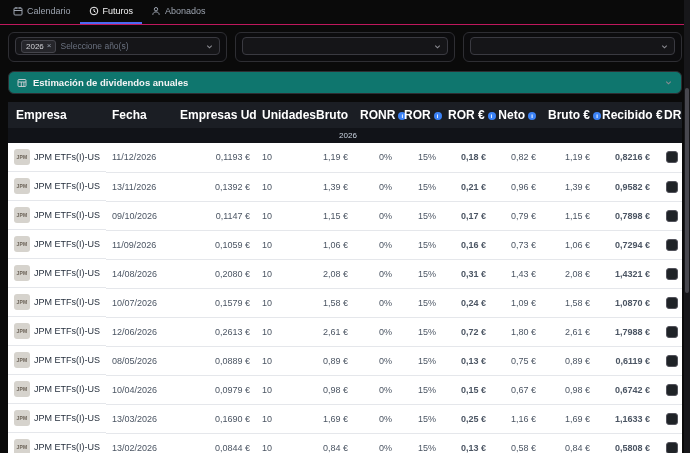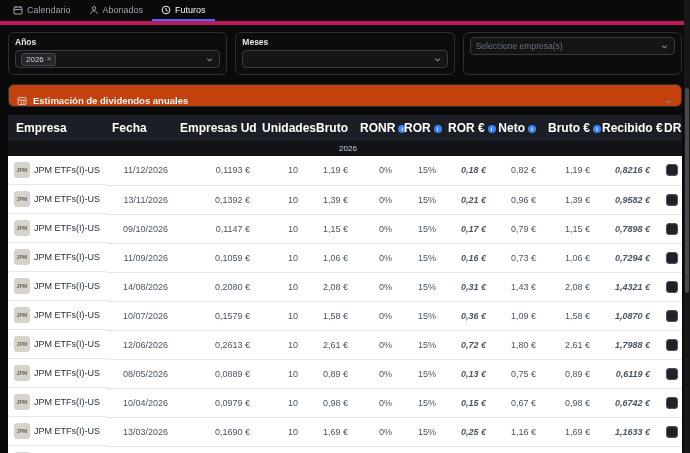--- a/index.html
+++ b/index.html
@@ -9,21 +9,21 @@
     font-family: "Liberation Sans", sans-serif;
     overflow: hidden;
     position: relative;
   }
   .app { width: 690px; height: 453px; position: relative; }
 
   
   .tabbar {
     display: flex; align-items: stretch;
     height: 25px; padding: 0 4px;
-    border-bottom: 4px solid #be185d;
+    border-bottom: 1px solid #be185d;
   }
   .tab {
     display: flex; align-items: center; gap: 4px;
     padding: 0 9px; font-size: 9px; color: #9ca3af;
     border-bottom: 2px solid transparent; cursor: pointer;
   }
   .tab.active { color: #f4f4f5; border-bottom-color: var(--accent, #4e6af3); }
   .tab svg { width: 10px; height: 10px; }
 
   
@@ -49,22 +49,22 @@
   }
   .chip-x { color: #9ca3af; font-size: 8px; line-height: 8px; cursor: pointer; }
   .chip-x::before { content: "×"; }
   .placeholder { flex: 1; font-size: 8.5px; color: #6b7280; white-space: nowrap; overflow: hidden; }
   .chev { width: 9px; height: 9px; color: #8b8b92; margin-left: auto; flex: none; }
 
   
   .panel {
     margin-top: 9px; height: 23px;
     border: 1px solid #2e2e33; border-radius: 6px;
-    display: flex; align-items: flex-end; gap: 6px;
-    padding: 0 8px; background: #c2410c; cursor: pointer;
+    display: flex; align-items: center; gap: 6px;
+    padding: 0 8px; background: #0f766e; cursor: pointer;
   }
   .panel svg.p-icon { width: 10px; height: 10px; color: #d4d4d8; }
   .panel-title { font-size: 9.5px; font-weight: bold; color: #f4f4f5; }
 
   
   .table-wrap { margin-top: 8px; width: 674px; overflow: hidden; }
   table { border-collapse: collapse; width: 680px; table-layout: fixed; }
   thead th {
     background: #1b1e24; color: #ffffff;
     font-size: 12px; font-weight: bold;
@@ -84,22 +84,22 @@
     background: #111318; color: #cbd5e1;
     font-size: 8px; text-align: center; padding: 3px 0;
   }
 
   tr.data-row td {
     background: #ffffff; border-bottom: 1px solid #e5e7eb;
     font-size: 9px; color: #4b5563; padding: 6px 6px;
     white-space: nowrap; overflow: hidden;
   }
   td.num { text-align: right; }
-  td.c-center { text-align: right; }
-  td.b { font-weight: bold; color: #111827; font-style: italic; }
+  td.c-center { text-align: left; }
+  td.b { font-weight: bold; color: #111827; }
   td.c-emp { display: flex; align-items: center; gap: 4px; padding-left: 6px; border-bottom: 1px solid #e5e7eb; }
   .co-logo {
     flex: none; width: 16px; height: 16px; border-radius: 3px;
     background: #d6d3cd; color: #6b6257;
     font-size: 5px; font-weight: bold; line-height: 16px; text-align: center;
     letter-spacing: 0.2px;
   }
   .co-name { font-size: 9px; color: #1f2937; white-space: nowrap; overflow: hidden; }
   td.c-dri { text-align: center; }
   .checkbox {
@@ -126,62 +126,60 @@
   <div class="tabbar">
     <div class="tab">
       <svg viewBox="0 0 10 10" fill="none" stroke="currentColor" stroke-width="1">
           <rect x="1" y="2" width="8" height="7" rx="1"></rect>
           <line x1="3" y1="1" x2="3" y2="3"></line>
           <line x1="7" y1="1" x2="7" y2="3"></line>
           <line x1="1" y1="4.5" x2="9" y2="4.5"></line>
         </svg>
       <span>Calendario</span>
     </div>
+    <div class="tab active">
+      <svg viewBox="0 0 10 10" fill="none" stroke="currentColor" stroke-width="1">
+          <circle cx="5" cy="5" r="3.8"></circle>
+          <path d="M5 3v2.2l1.6 1"></path>
+        </svg>
+      <span>Futuros</span>
+    </div>
     <div class="tab">
       <svg viewBox="0 0 10 10" fill="none" stroke="currentColor" stroke-width="1">
           <circle cx="5" cy="3.2" r="1.7"></circle>
           <path d="M1.8 8.8c0-1.8 1.4-2.9 3.2-2.9s3.2 1.1 3.2 2.9"></path>
         </svg>
       <span>Abonados</span>
     </div>
-    <div class="tab active">
-      <svg viewBox="0 0 10 10" fill="none" stroke="currentColor" stroke-width="1">
-          <circle cx="5" cy="5" r="3.8"></circle>
-          <path d="M5 3v2.2l1.6 1"></path>
-        </svg>
-      <span>Futuros</span>
-    </div>
   </div>
 
   <div class="content">
 
     <div class="filters">
       <div class="filter-card">
-        <div class="filter-label">Años</div>
         <div class="select">
           <span class="chip">
             <span>2026</span>
             <span class="chip-x"></span>
           </span>
+          <span class="placeholder">Seleccione año(s)</span>
           <svg class="chev" viewBox="0 0 10 10" fill="none" stroke="currentColor" stroke-width="1.2">
               <path d="M2.5 4l2.5 2.5L7.5 4"></path>
             </svg>
         </div>
       </div>
       <div class="filter-card">
-        <div class="filter-label">Meses</div>
         <div class="select">
           <svg class="chev" viewBox="0 0 10 10" fill="none" stroke="currentColor" stroke-width="1.2">
               <path d="M2.5 4l2.5 2.5L7.5 4"></path>
             </svg>
         </div>
       </div>
       <div class="filter-card">
         <div class="select">
-          <span class="placeholder">Seleccione empresa(s)</span>
           <svg class="chev" viewBox="0 0 10 10" fill="none" stroke="currentColor" stroke-width="1.2">
               <path d="M2.5 4l2.5 2.5L7.5 4"></path>
             </svg>
         </div>
       </div>
     </div>
 
     <div class="panel">
       <svg class="p-icon" viewBox="0 0 10 10" fill="none" stroke="currentColor" stroke-width="0.9">
           <rect x="1" y="1.5" width="8" height="7" rx="1"></rect>
@@ -336,21 +334,21 @@
     <td class="c-emp">
       <span class="co-logo">JPM</span>
       <span class="co-name">JPM ETFs(I)-US Eq.Ac.Prem</span>
     </td>
     <td class="c-center">10/07/2026</td>
     <td class="num">0,1579 €</td>
     <td class="c-center">10</td>
     <td class="num">1,58 €</td>
     <td class="num">0%</td>
     <td class="num">15%</td>
-    <td class="num b">0,36 €</td>
+    <td class="num b">0,24 €</td>
     <td class="num">1,09 €</td>
     <td class="num">1,58 €</td>
     <td class="num b">1,0870 €</td>
     <td class="c-dri">
       <span class="checkbox"></span>
     </td>
   </tr>
 
   <tr class="data-row">
     <td class="c-emp">

